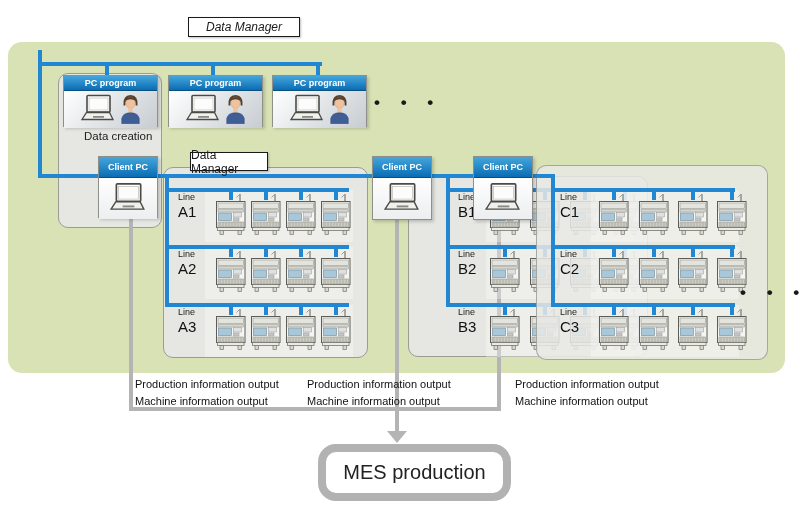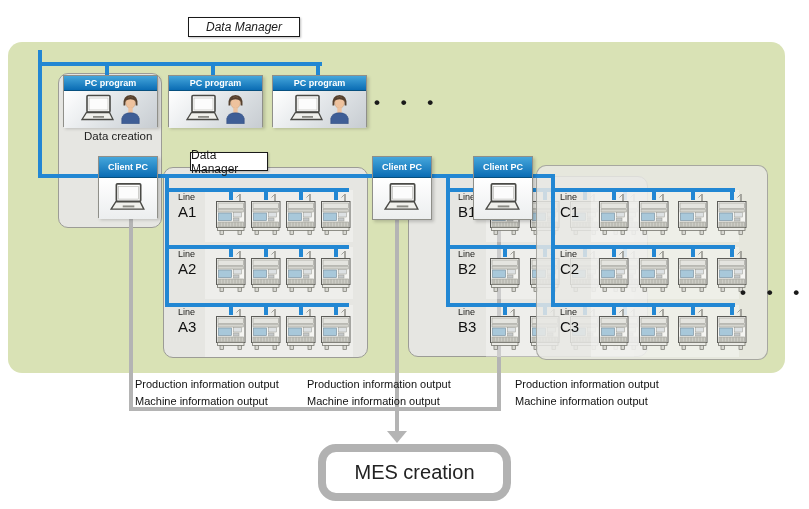--- a/index.html
+++ b/index.html
@@ -166,21 +166,21 @@
   <div class="abs out-block" style="left:515px;top:376px;z-index:12;">
     <div>Production information output</div>
     <div>Machine information output</div>
   </div>
 
   <div class="abs grey-line" style="left:129px;top:407px;width:372px;height:4px;z-index:11;"></div>
   <div class="abs grey-line" style="left:395px;top:411px;width:4px;height:20px;z-index:11;"></div>
   <div class="abs arrowhead" style="left:387px;top:431px;z-index:11;"></div>
 
   <div class="abs mes" style="left:318px;top:444px;width:193px;height:57px;z-index:12;">
-    <span>MES creation</span>
+    <span>MES production</span>
   </div>
 
 <div class="abs blue-line" style="left: 165px; top: 174px; width: 4px; height: 133px; z-index: 5;"></div>
     <div class="abs row-band" style="left: 205px; top: 190px; width: 148px; height: 52px; z-index: 4;"></div>
     <div class="abs blue-line" style="left: 165px; top: 188px; width: 184px; height: 4px; z-index: 5;"></div>
     <div class="abs line-label" style="left: 178px; top: 193px; z-index: 6;">
       <div class="line-prefix">Line</div>
       <div class="line-name">A1</div>
     </div>
     <div class="abs blue-line" style="left: 229px; top: 192px; width: 4px; height: 8px; z-index: 5;"></div>

